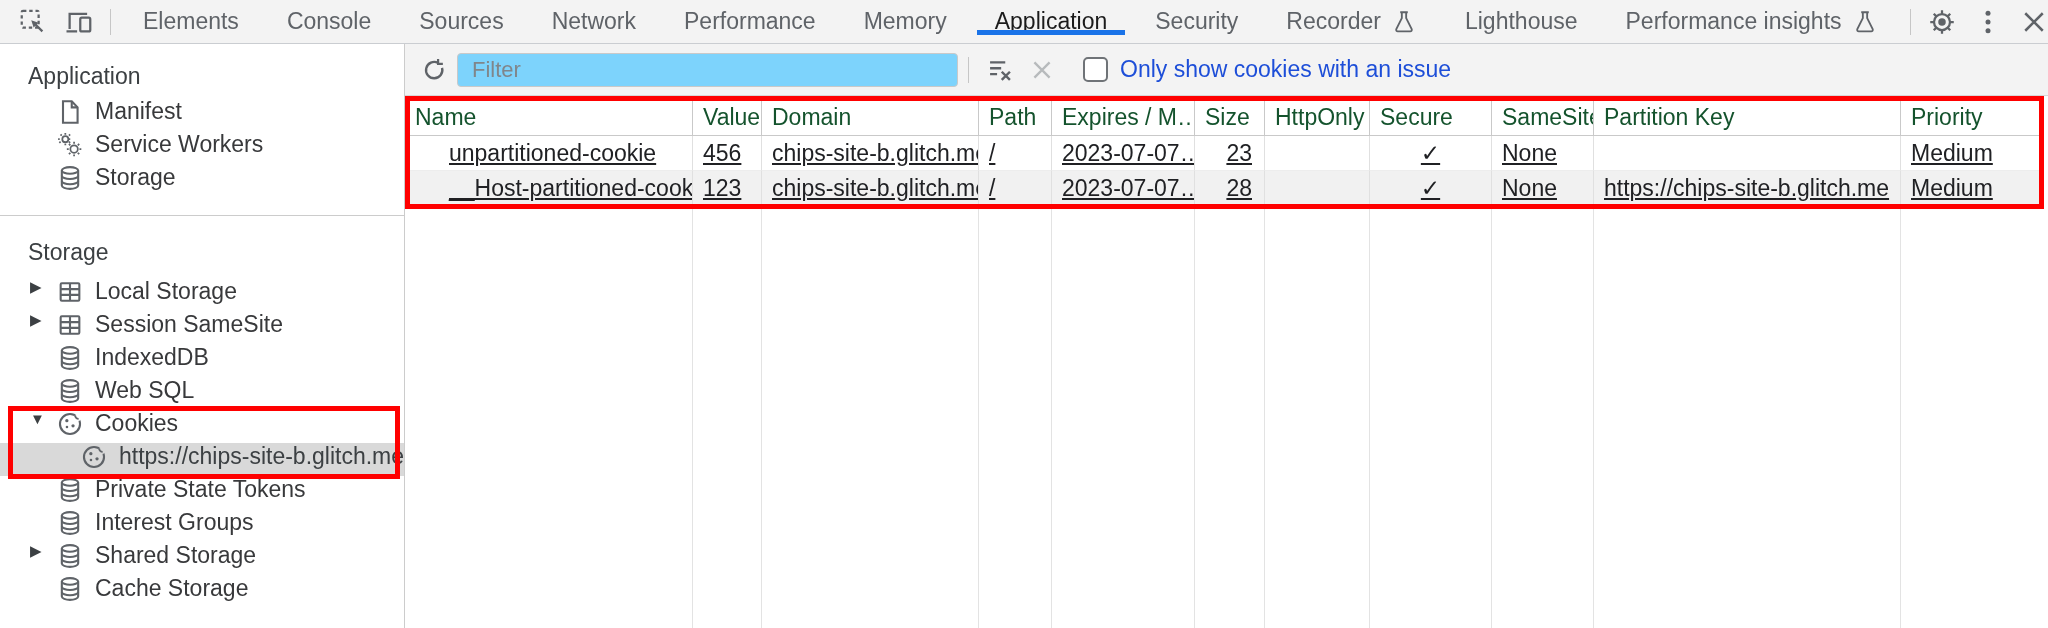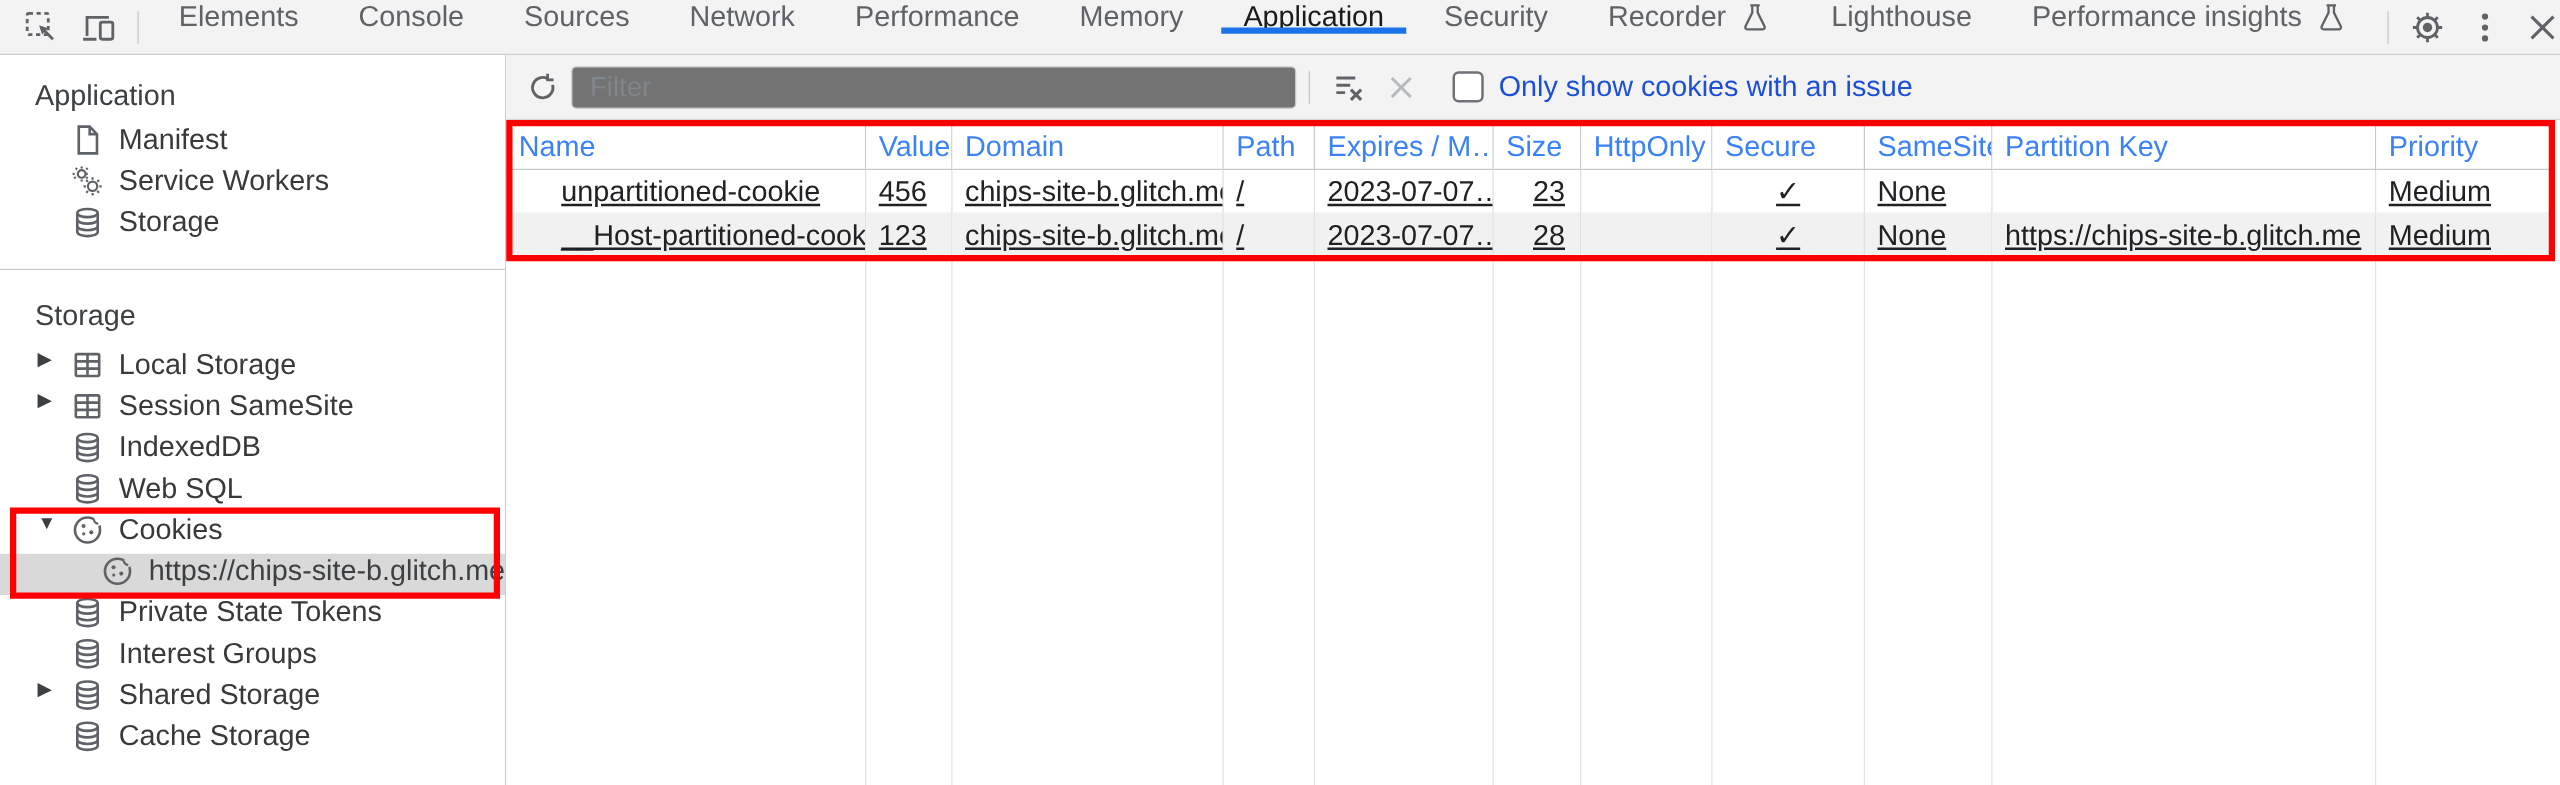--- a/index.html
+++ b/index.html
@@ -7,21 +7,21 @@
   body { font-family:"Liberation Sans","DejaVu Sans",sans-serif; color:#202124; }
   .window { width:2048px; height:628px; position:relative; background:#fff; overflow:hidden; }
 
   
   .tabbar { height:44px; background:#f3f3f3; border-bottom:1px solid #cacdd1;
             display:flex; align-items:stretch; padding-left:10px; }
   .icon-btn { width:46px; background:none; border:none; display:flex; align-items:center;
               justify-content:center; cursor:pointer; flex:none; }
   .icon-btn svg { width:30px; height:30px; }
   .vsep { width:1px; height:26px; background:#c6c6c6; align-self:center; margin:0 8px; flex:none; }
-  .tabs { display:flex; align-items:flex-start; }
+  .tabs { display:flex; align-items:center; }
   .tab { position:relative; display:flex; align-items:center; gap:10px; padding:0 24px;
          font-size:23px; color:#5f6368; white-space:nowrap; cursor:pointer; }
   .tab.selected { color:#1b1b1b; }
   .tab .underline { position:absolute; left:6px; right:6px; bottom:0; height:5px;
                     background:var(--accent); }
   .tab svg.flask { width:26px; height:26px; }
   .tabbar-right { margin-left:auto; display:flex; align-items:stretch; padding-right:6px; }
 
   
   .dt-body { display:flex; height:584px; }
@@ -43,33 +43,33 @@
   .red-box { position:absolute; border:5px solid var(--annotation-red); pointer-events:none; z-index:6; }
   #sidebar-redbox { top:362px; left:8px; width:392px; height:73px; }
 
   
   .main { flex:1; min-width:0; position:relative; display:flex; flex-direction:column; background:#fff; }
   .cookies-toolbar { height:52px; flex:none; background:#f3f3f3; border-bottom:1px solid #d7d7d7;
                      display:flex; align-items:center; padding:0 8px; }
   .toolbar-btn { width:42px; height:42px; background:none; border:none; display:flex;
                  align-items:center; justify-content:center; cursor:pointer; flex:none; }
   .toolbar-btn svg { width:28px; height:28px; }
-  .filter-input { width:580px; height:34px; border:1px solid #c9c9c9; border-radius:4px;
-                  background:#737373; font-size:22px; padding:0 14px; color:#202124;
+  .filter-input { width:501px; height:34px; border:1px solid #c9c9c9; border-radius:4px;
+                  background:#7dd3fc; font-size:22px; padding:0 14px; color:#202124;
                   font-family:inherit; margin-left:2px; }
   .filter-input::placeholder { color:#80868b; }
   .checkbox { width:25px; height:25px; border:2px solid #6f7377; border-radius:5px;
               background:#fff; margin-left:20px; flex:none; cursor:pointer; }
   .check-label { font-size:23px; color:#1d4ed8; margin-left:12px; white-space:nowrap; cursor:pointer; }
 
   
   .grid { flex:1; margin-top:3px; width:1636px; display:grid; position:relative;
           grid-template-columns:288px 69px 217px 73px 143px 70px 105px 122px 102px 307px 138px;
           grid-template-rows:37px 35px 35px 1fr; }
-  .hcell { font-size:23px; line-height:36px; color:#3b82f6; padding:0 10px; background:#fff;
+  .hcell { font-size:23px; line-height:36px; color:#14532d; padding:0 10px; background:#fff;
            border-right:1px solid #c9c9c9; border-bottom:1px solid #c9c9c9;
            white-space:nowrap; overflow:hidden; }
   .hcell:nth-child(11) { border-right:none; }
   .cell { font-size:23px; line-height:34px; color:#202124; padding:0 10px;
           border-right:1px solid #e0e0e0; border-bottom:1px solid #ededed;
           white-space:nowrap; overflow:hidden;text-decoration:underline; }
   .cell.last { border-right:none; }
   .cell.name { padding-left:44px; }
   .cell.num { text-align:right; padding-right:12px; }
   .cell.center { text-align:center; }

